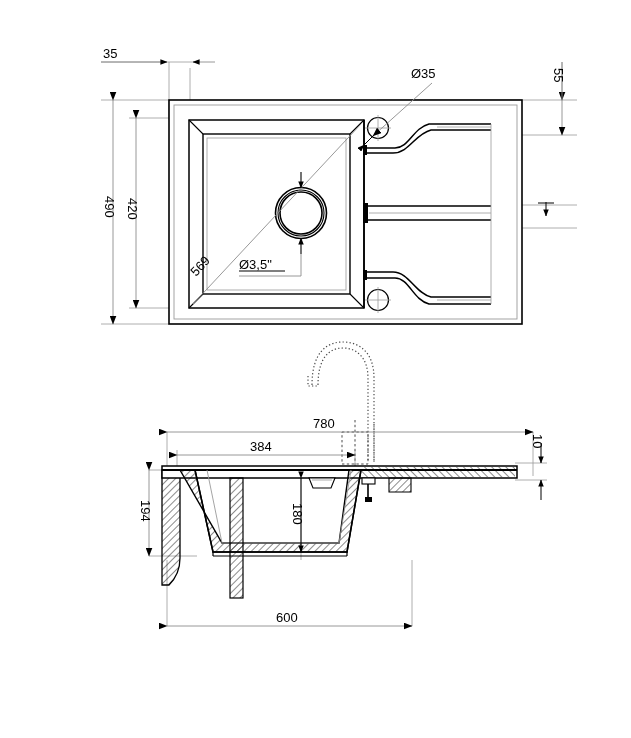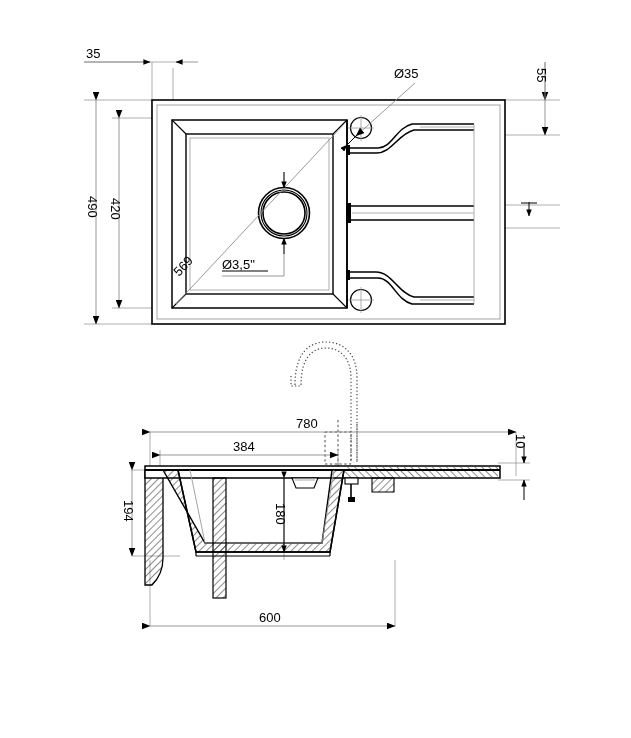--- a/index.html
+++ b/index.html
@@ -2,21 +2,21 @@
 <html><head>
 <meta charset="utf-8">
 <title>Sink Technical Drawing</title>
 <style>
   html,body{margin:0;padding:0;background:#ffffff;}
   body{
     width:631px;height:738px;overflow:hidden;position:relative;
     font-family:"Liberation Sans","DejaVu Sans",sans-serif;
     color:#000;
   }
-  #drawing-root{position:absolute;left:0;top:0;width:513px;height:738px;}
+  #drawing-root{position:absolute;left:17px;top:0;width:513px;height:738px;}
   svg{display:block;}
   text{font-family:"Liberation Sans","DejaVu Sans",sans-serif;fill:#000;}
   .dimtxt{font-size:13px;}
   .vert{writing-mode:vertical-rl;}
 </style>
 </head>
 <body>
 
 <div id="drawing-root">
 <svg width="631" height="738" viewBox="0 0 631 738" xmlns="http://www.w3.org/2000/svg">

